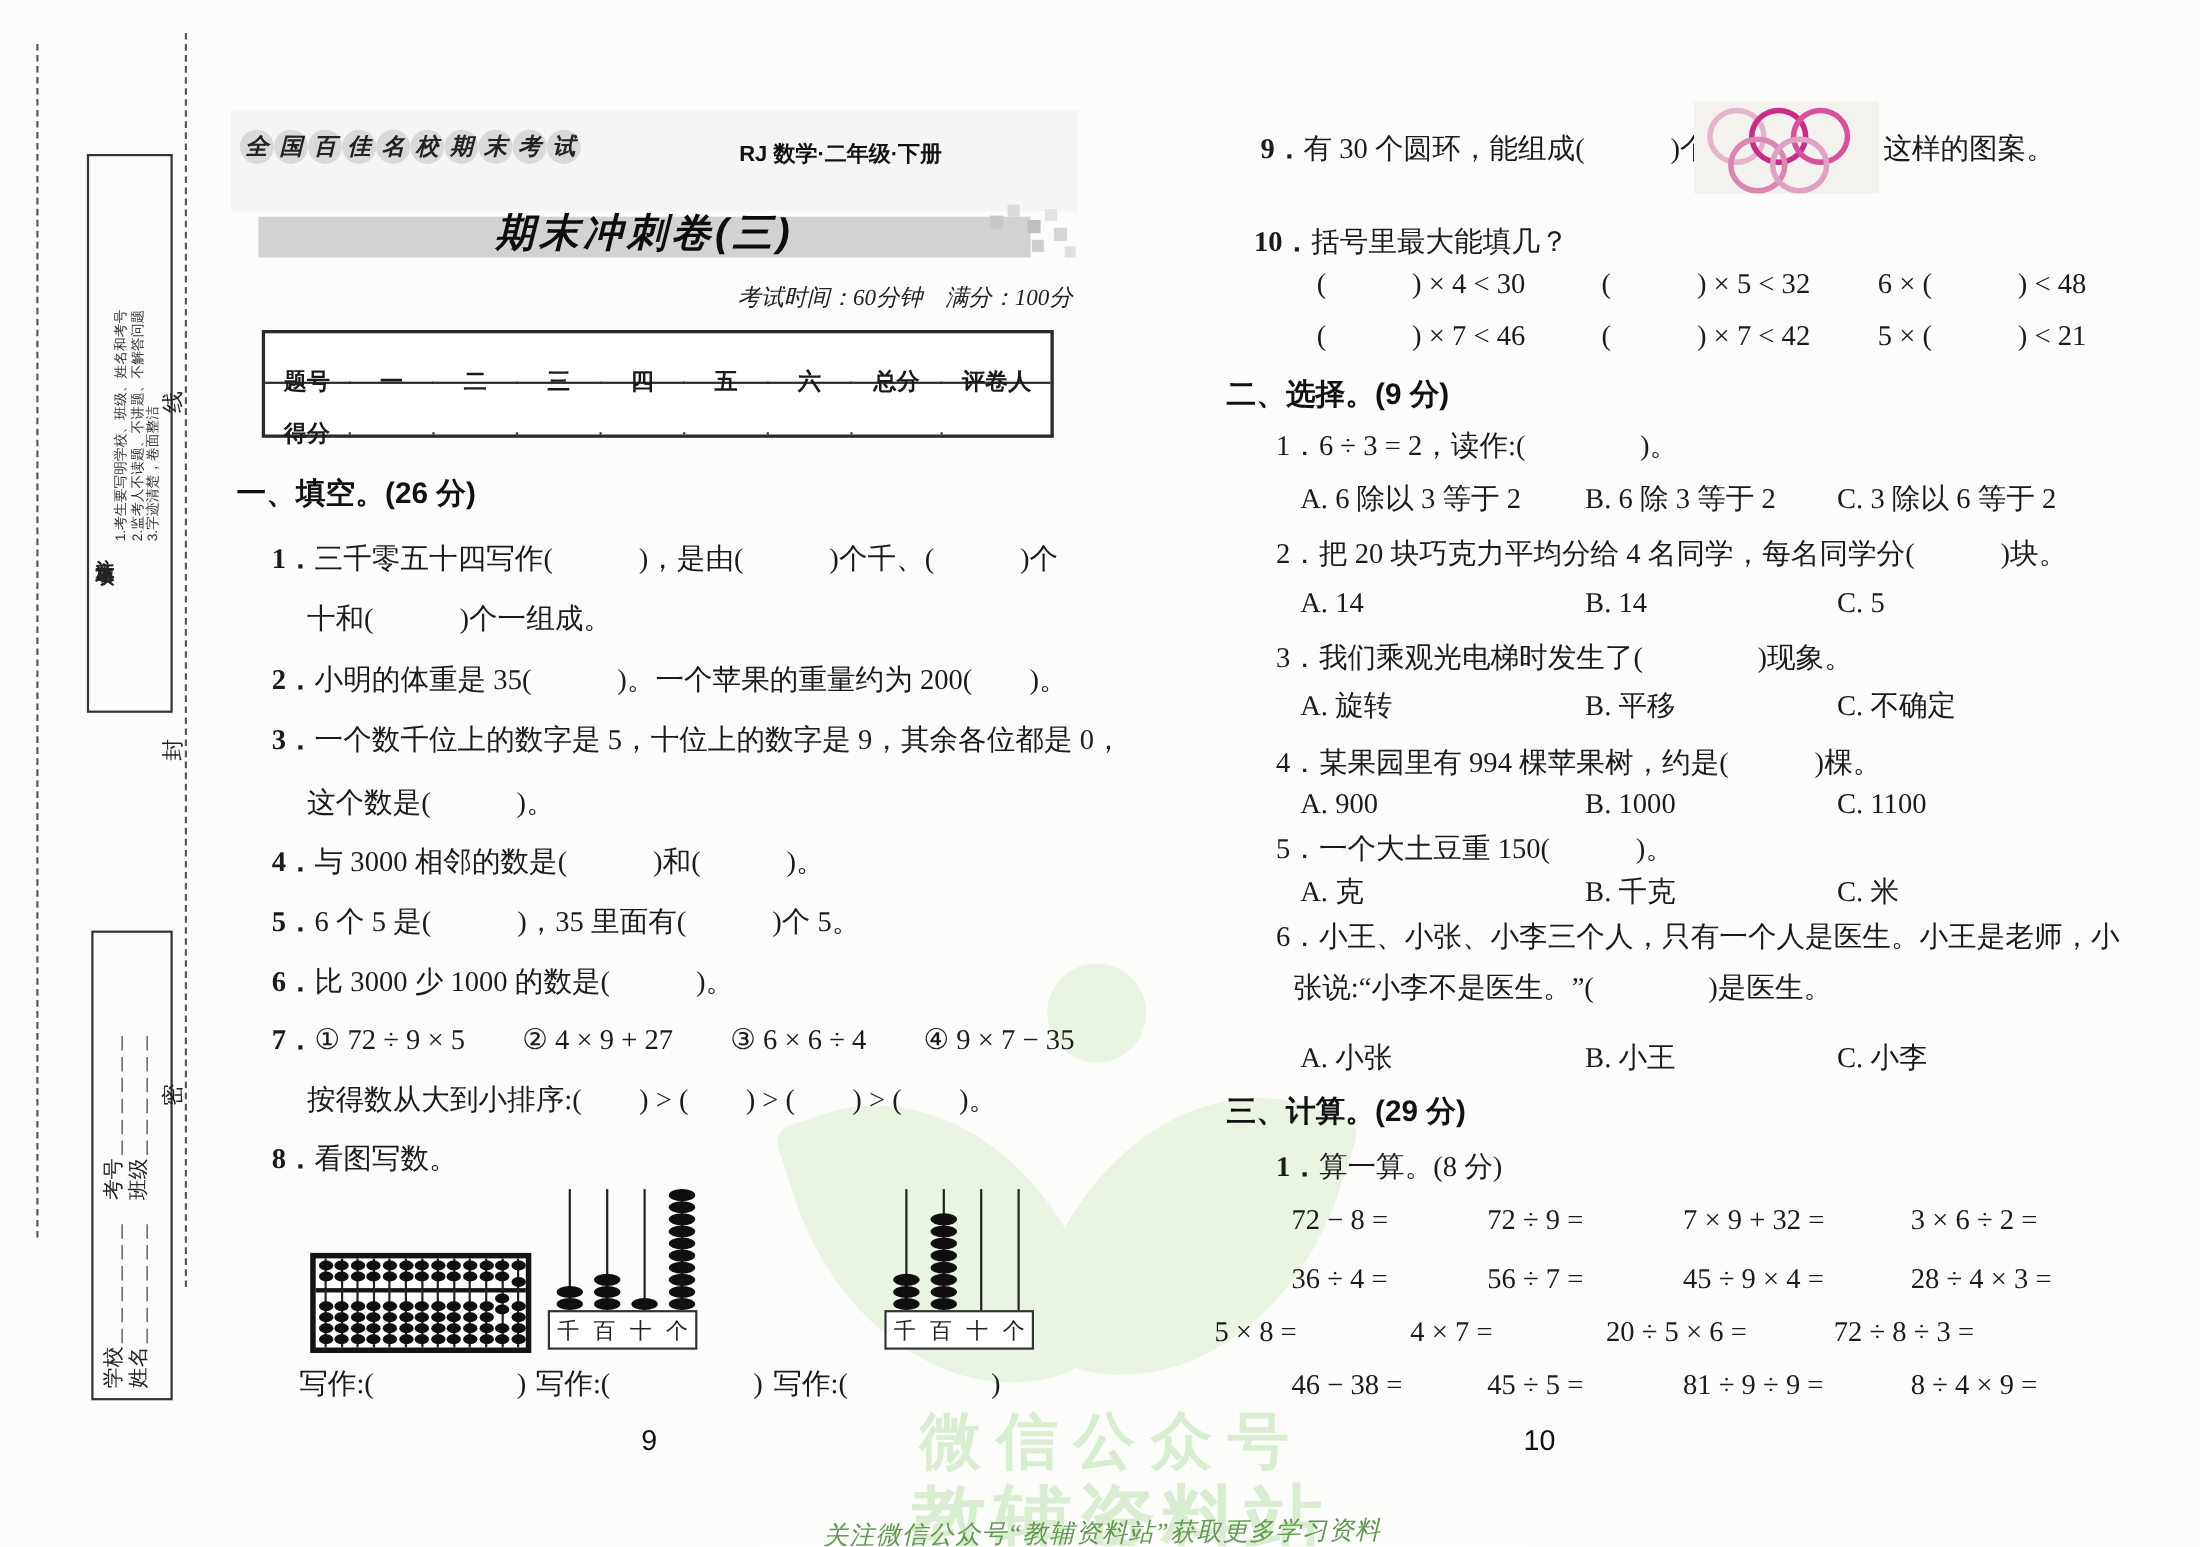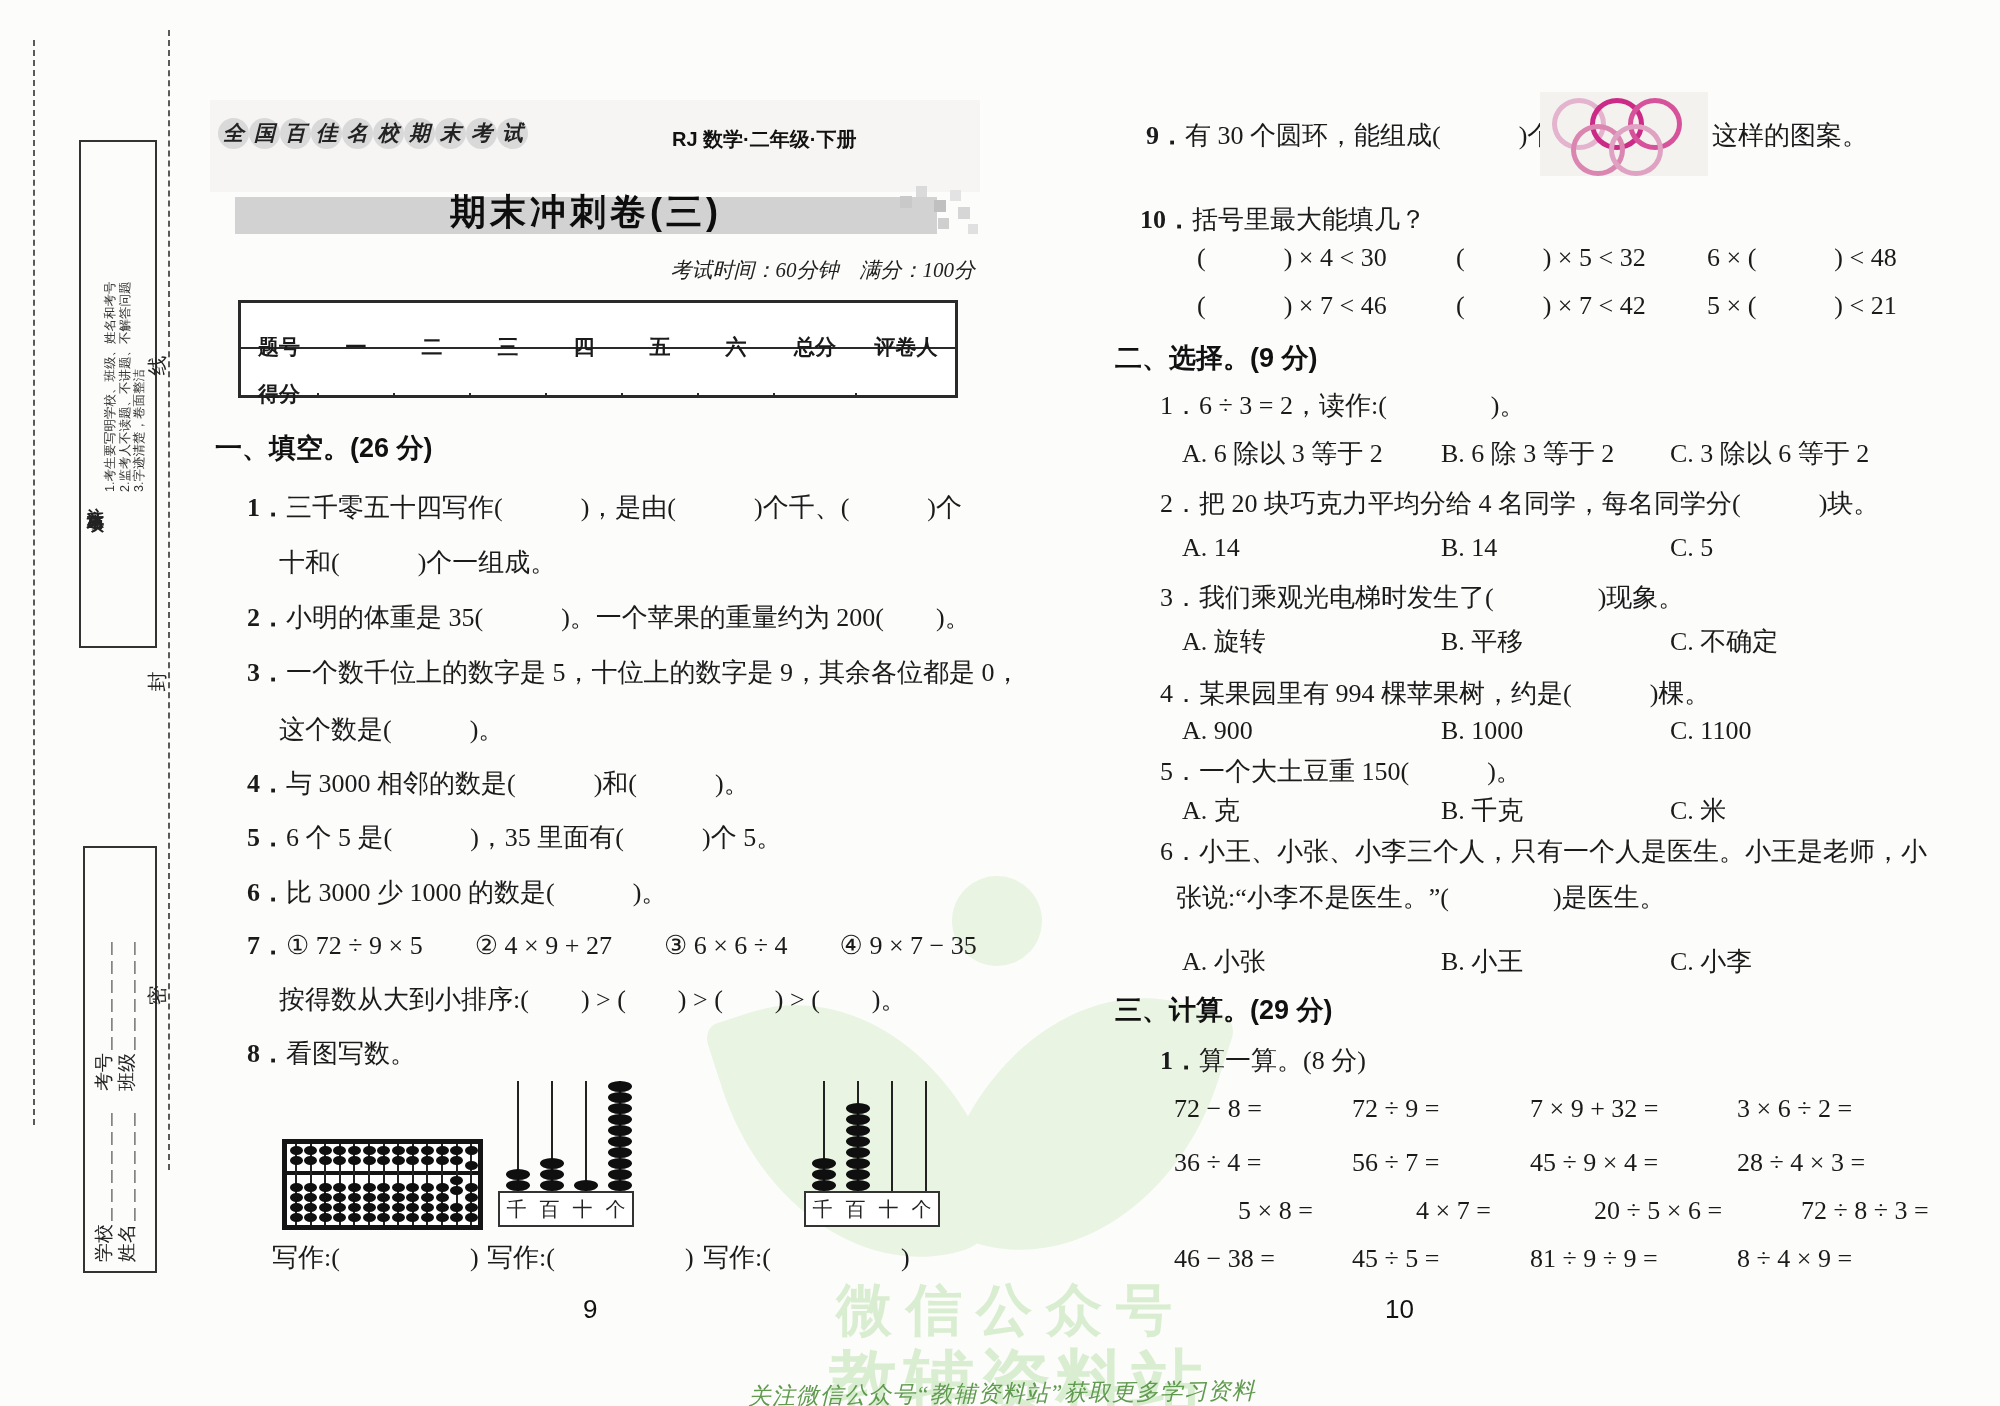--- a/index.html
+++ b/index.html
@@ -97,21 +97,21 @@
 
   <div class="seal-char" style="left:147px;top:352px;">线</div>
   <div class="seal-char" style="left:147px;top:668px;">封</div>
   <div class="seal-char" style="left:147px;top:982px;">密</div>
 
   <div class="wash" style="left:210px;top:100px;width:770px;height:92px;"></div>
 
   <div class="brand" style="left:218px;top:118px;"><span>全</span><span>国</span><span>百</span><span>佳</span><span>名</span><span>校</span><span>期</span><span>末</span><span>考</span><span>试</span></div>
   <div class="hdr-right" style="left:672px;top:126px;">RJ 数学·二年级·下册</div>
 
-  <div class="banner" style="left:235px;top:197px;width:702px;height:37px;">
+  <div class="banner" style="left:235px;top:197px;width:702px;height:37px;font-style:italic;">
     <div class="banner-title">期末冲刺卷(三)</div>
   </div>
   <div class="px" style="left:900px;top:196px;width:12px;height:12px;background:#c9c9c9;"></div>
   <div class="px" style="left:916px;top:186px;width:11px;height:11px;background:#dadada;"></div>
   <div class="px" style="left:934px;top:200px;width:12px;height:12px;background:#c0c0c0;"></div>
   <div class="px" style="left:950px;top:190px;width:11px;height:11px;background:#e3e3e3;"></div>
   <div class="px" style="left:938px;top:218px;width:11px;height:11px;background:#cfcfcf;"></div>
   <div class="px" style="left:958px;top:207px;width:12px;height:12px;background:#d6d6d6;"></div>
   <div class="px" style="left:968px;top:224px;width:10px;height:10px;background:#e0e0e0;"></div>
 
@@ -358,21 +358,21 @@
 
   <div class="sect" style="left:1115px;top:992px;">三、计算。(29 分)</div>
   <div class="line" style="left:1160px;top:1043px;"><b>1．</b><span>算一算。(8 分)</span></div>
 
   <div class="row calc" style="left:1174px;top:1094px;">
     <span>72 − 8 =</span><span>72 ÷ 9 =</span><span>7 × 9 + 32 =</span><span>3 × 6 ÷ 2 =</span>
   </div>
   <div class="row calc" style="left:1174px;top:1148px;">
     <span>36 ÷ 4 =</span><span>56 ÷ 7 =</span><span>45 ÷ 9 × 4 =</span><span>28 ÷ 4 × 3 =</span>
   </div>
-  <div class="row calc" style="left:1238px;top:1196px;">
+  <div class="row calc" style="left:1104px;top:1196px;">
     <span>5 × 8 =</span><span>4 × 7 =</span><span>20 ÷ 5 × 6 =</span><span>72 ÷ 8 ÷ 3 =</span>
   </div>
   <div class="row calc" style="left:1174px;top:1244px;">
     <span>46 − 38 =</span><span>45 ÷ 5 =</span><span>81 ÷ 9 ÷ 9 =</span><span>8 ÷ 4 × 9 =</span>
   </div>
 
   <div class="pagenum" style="left:1385px;top:1294px;">10</div>
 
   <div class="footer-hand">关注微信公众号“教辅资料站”获取更多学习资料</div>
 

